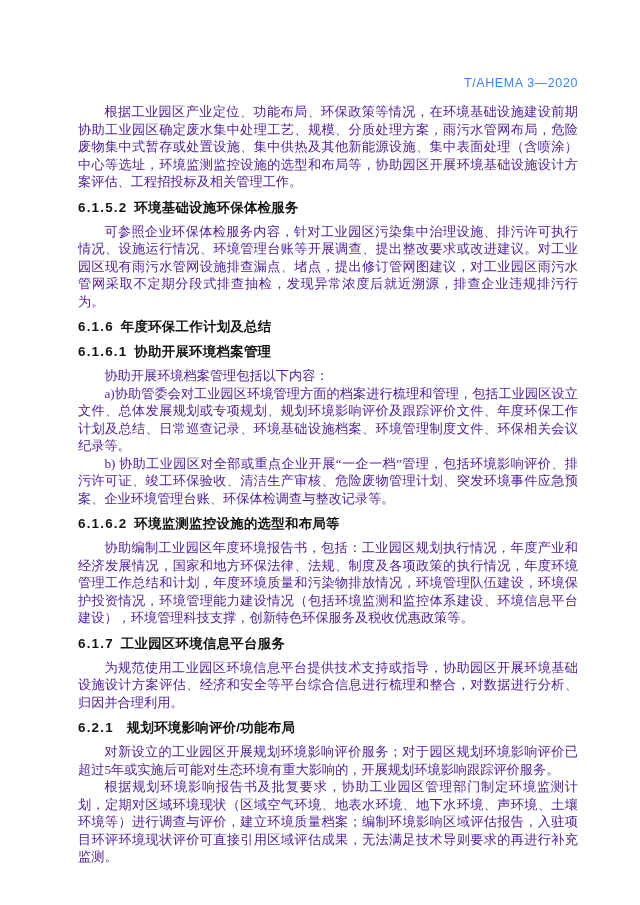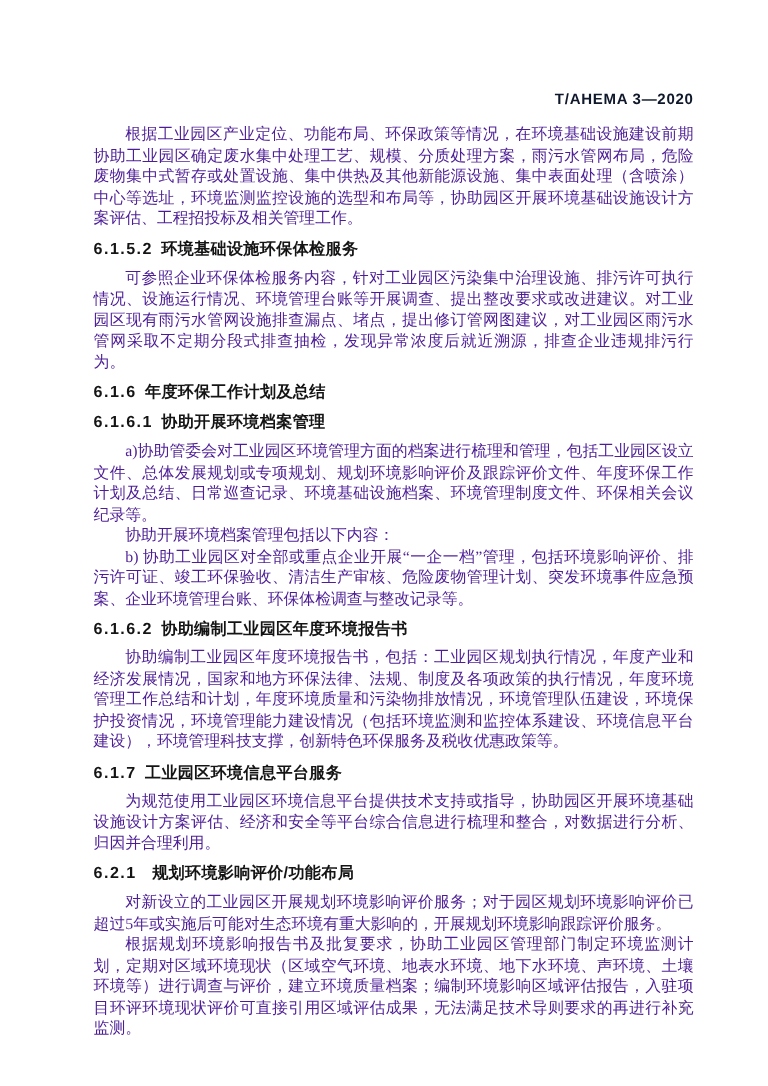--- a/index.html
+++ b/index.html
@@ -8,22 +8,22 @@
     box-sizing:border-box;overflow:hidden;
     font-family:"Liberation Serif","DejaVu Serif",serif;
     color:#262626;
   }
   .content{
     position:absolute;left:78px;top:76px;width:500px;
   }
   .doc-header{
     text-align:right;
     font-family:"Liberation Sans","DejaVu Sans",sans-serif;
-    font-weight:bold;font-size:12.5px;letter-spacing:0.6px;
-    color:#0f172a;margin:0 0 13px 0;
+    font-weight:normal;font-size:12.5px;letter-spacing:0.6px;
+    color:#3b82f6;margin:0 0 13px 0;
   }
   p.body{
     margin:0;font-size:13.2px;line-height:17.5px;
     text-align:justify;text-indent:2em;color:#4c1d95;
     font-family:"Liberation Serif","DejaVu Serif",serif;
   }
   h3.sec{
     font-family:"Liberation Sans","DejaVu Sans",sans-serif;
     font-size:13.4px;font-weight:bold;color:#141414;
     margin:8px 0 7px 0;line-height:17px;
@@ -48,25 +48,25 @@
     <p class="body">根据工业园区产业定位、功能布局、环保政策等情况，在环境基础设施建设前期协助工业园区确定废水集中处理工艺、规模、分质处理方案，雨污水管网布局，危险废物集中式暂存或处置设施、集中供热及其他新能源设施、集中表面处理（含喷涂）中心等选址，环境监测监控设施的选型和布局等，协助园区开展环境基础设施设计方案评估、工程招投标及相关管理工作。</p>
 
     <h3 class="sec"><span class="num">6.1.5.2</span><span class="ttl">环境基础设施环保体检服务</span></h3>
 
     <p class="body">可参照企业环保体检服务内容，针对工业园区污染集中治理设施、排污许可执行情况、设施运行情况、环境管理台账等开展调查、提出整改要求或改进建议。对工业园区现有雨污水管网设施排查漏点、堵点，提出修订管网图建议，对工业园区雨污水管网采取不定期分段式排查抽检，发现异常浓度后就近溯源，排查企业违规排污行为。</p>
 
     <h3 class="sec"><span class="num">6.1.6</span><span class="ttl">年度环保工作计划及总结</span></h3>
 
     <h3 class="sec"><span class="num">6.1.6.1</span><span class="ttl">协助开展环境档案管理</span></h3>
 
+    <p class="body">协助开展环境档案管理包括以下内容：</p>
     <p class="body">a)协助管委会对工业园区环境管理方面的档案进行梳理和管理，包括工业园区设立文件、总体发展规划或专项规划、规划环境影响评价及跟踪评价文件、年度环保工作计划及总结、日常巡查记录、环境基础设施档案、环境管理制度文件、环保相关会议纪录等。</p>
-    <p class="body">协助开展环境档案管理包括以下内容：</p>
     <p class="body">b) 协助工业园区对全部或重点企业开展“一企一档”管理，包括环境影响评价、排污许可证、竣工环保验收、清洁生产审核、危险废物管理计划、突发环境事件应急预案、企业环境管理台账、环保体检调查与整改记录等。</p>
 
-    <h3 class="sec"><span class="num">6.1.6.2</span><span class="ttl">协助编制工业园区年度环境报告书</span></h3>
+    <h3 class="sec"><span class="num">6.1.6.2</span><span class="ttl">环境监测监控设施的选型和布局等</span></h3>
 
     <p class="body">协助编制工业园区年度环境报告书，包括：工业园区规划执行情况，年度产业和经济发展情况，国家和地方环保法律、法规、制度及各项政策的执行情况，年度环境管理工作总结和计划，年度环境质量和污染物排放情况，环境管理队伍建设，环境保护投资情况，环境管理能力建设情况（包括环境监测和监控体系建设、环境信息平台建设），环境管理科技支撑，创新特色环保服务及税收优惠政策等。</p>
 
     <h3 class="sec"><span class="num">6.1.7</span><span class="ttl">工业园区环境信息平台服务</span></h3>
 
     <p class="body">为规范使用工业园区环境信息平台提供技术支持或指导，协助园区开展环境基础设施设计方案评估、经济和安全等平台综合信息进行梳理和整合，对数据进行分析、归因并合理利用。</p>
 
 
     <h3 class="sec gap-wide"><span class="num">6.2.1</span><span class="ttl">规划环境影响评价/功能布局</span></h3>
 

